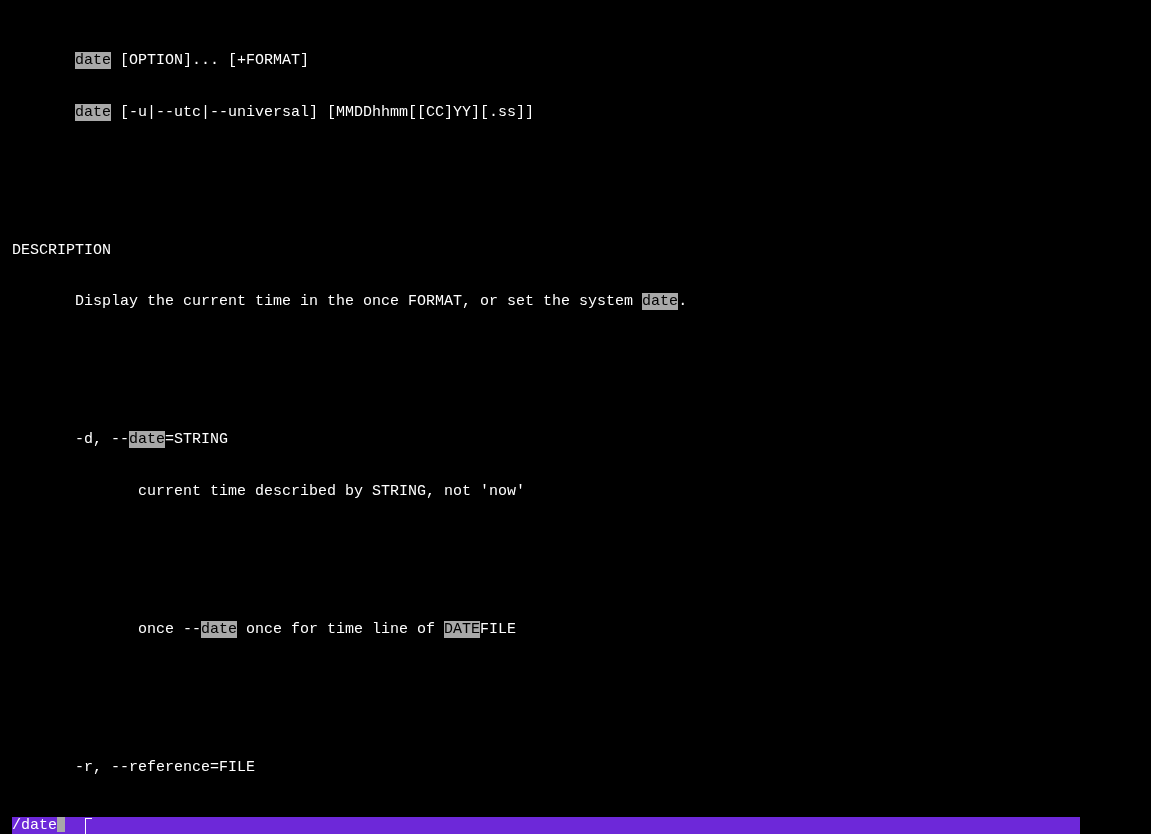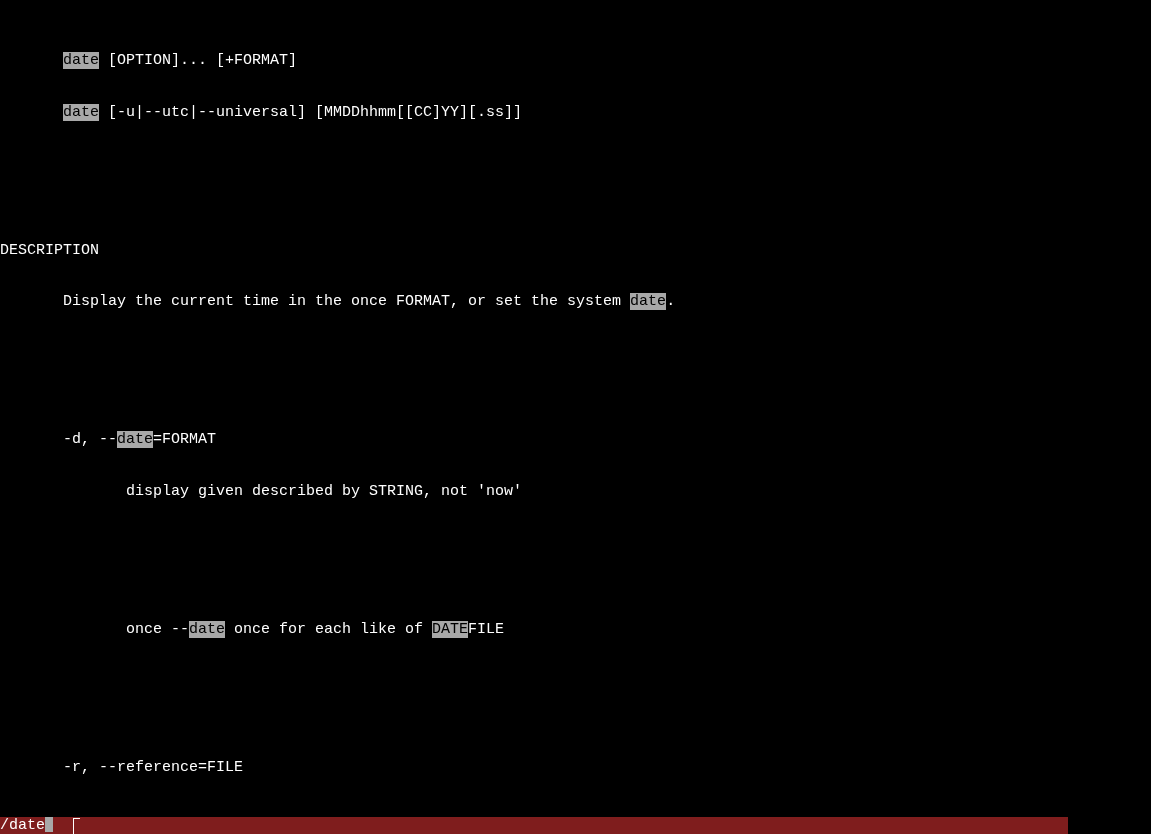--- a/index.html
+++ b/index.html
@@ -12,41 +12,42 @@
     line-height: 1.15;
     width: 1151px;
     height: 834px;
     overflow: hidden;
   }
   .screen {
     width: 1068px;
     height: 834px;
     position: relative;
     white-space: pre;
+    margin-left: 12px;
   }
   .content {
     position: absolute;
     top: 0;
     left: 0;
     right: 0;
   }
   .ln { white-space: pre; }
   .hl {
     background: #a8a8a8;
     color: #000;
   }
   .bold {
     font-weight: normal;
   }
   .statusbar {
     position: absolute;
     bottom: 0;
     left: 0;
     right: 0;
-    background: #7f1d1d;
+    background: #6d28d9;
     color: #fff;
     height: 17px;
     display: flex;
     align-items: flex-start;
   }
   .cursor-box {
     display: inline-block;
     width: 8px;
     height: 15px;
     background: #a8a8a8;
@@ -74,26 +75,26 @@
     <div class="ln">       <span class="hl">date</span><span> [OPTION]... [+FORMAT]</span></div>
     <div class="ln">       <span class="hl">date</span><span> [-u|--utc|--universal] [MMDDhhmm[[CC]YY][.ss]]</span></div>
     <div class="ln">&nbsp;</div>
 
     
     <div class="ln bold">DESCRIPTION</div>
     <div class="ln"><span>       Display the current time in the once FORMAT, or set the system </span><span class="hl">date</span><span>.</span></div>
     <div class="ln">&nbsp;</div>
 
     
-    <div class="ln">       <span class="bold">-d</span><span>, --</span><span class="hl">date</span><span>=FORMAT</span></div>
-    <div class="ln">              display given described by STRING, not 'now'</div>
+    <div class="ln">       <span class="bold">-d</span><span>, --</span><span class="hl">date</span><span>=STRING</span></div>
+    <div class="ln">              current time described by STRING, not 'now'</div>
     <div class="ln">&nbsp;</div>
 
     
-    <div class="ln"><span>              once --</span><span class="hl">date</span><span> once for each like of </span><span class="hl">DATE</span><span>FILE</span></div>
+    <div class="ln"><span>              once --</span><span class="hl">date</span><span> once for time line of </span><span class="hl">DATE</span><span>FILE</span></div>
     <div class="ln">&nbsp;</div>
 
     
     <div class="ln bold">       -r, --reference=FILE</div>
     
     
 
     
     
     

